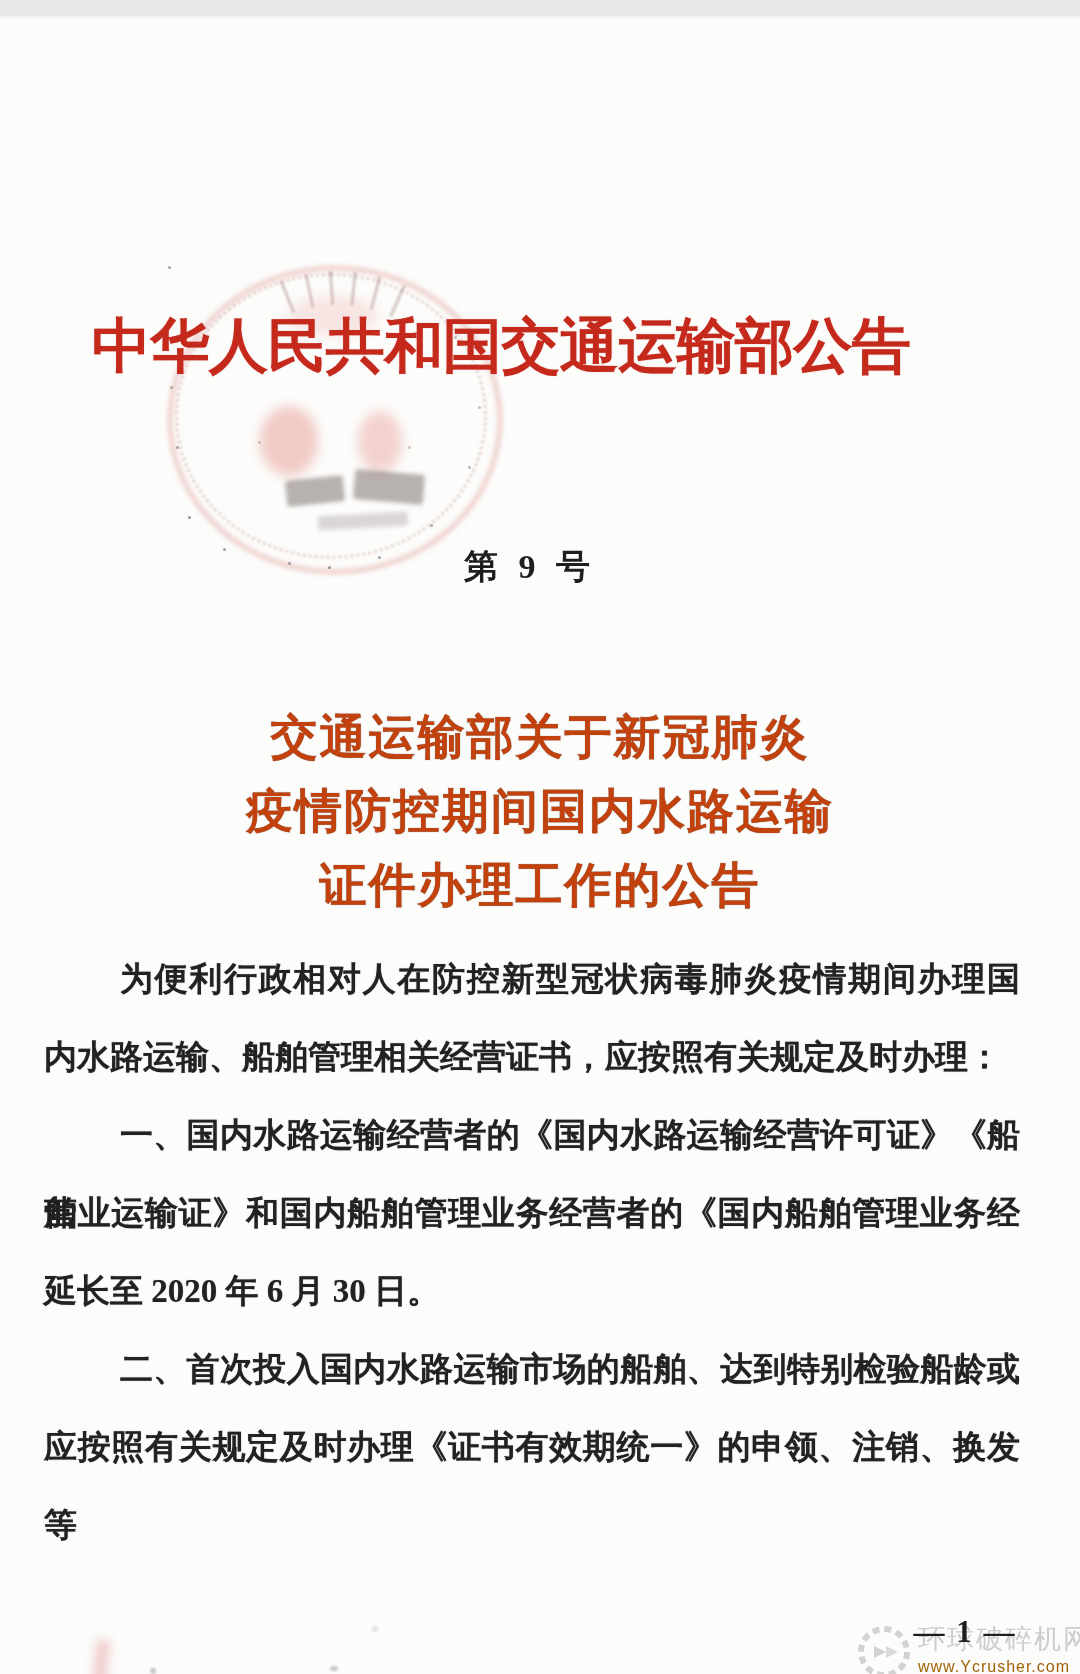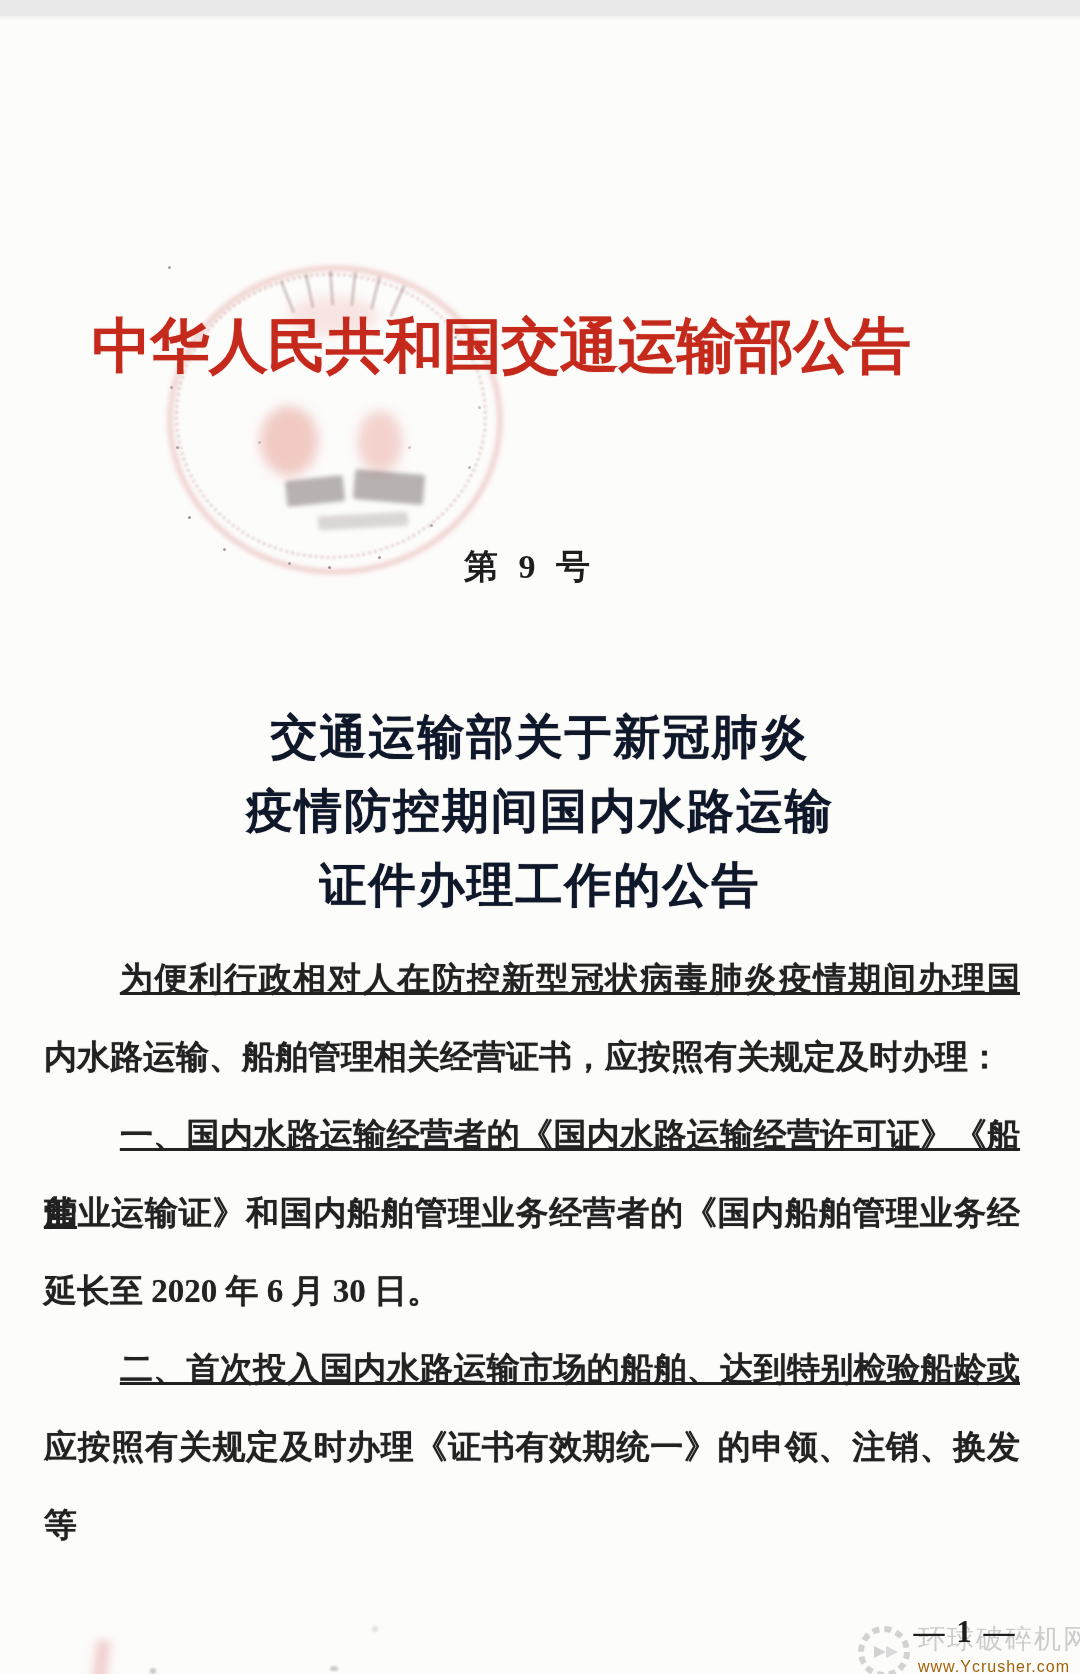--- a/index.html
+++ b/index.html
@@ -56,21 +56,21 @@
     white-space:nowrap;letter-spacing:-1px;
   }
   .doc-number{
     position:absolute;left:0;top:528px;width:1060px;
     text-align:center;
     font-size:34px;font-weight:700;color:#1e1e1e;
     letter-spacing:6px;
   }
   .doc-title{
     position:absolute;left:0;top:684px;width:1080px;
-    text-align:center;color:#0f172a;
+    text-align:center;color:#c2410c;
   }
   .doc-title .t-line{
     font-size:47px;font-weight:700;line-height:74px;
     letter-spacing:2px;
     text-shadow:0 0 1px rgba(0,0,0,.6);
   }
   
   .body-text{
     position:absolute;left:44px;top:924px;width:976px;
     color:#222;font-size:33px;font-weight:600;
@@ -79,21 +79,21 @@
   .body-line{
     height:78px;line-height:78px;
     white-space:nowrap;
     text-align:left;
   }
   .body-line.justify{
     white-space:normal;
     text-align:justify;text-align-last:justify;
     text-justify:inter-character;
   }
-  .body-line.indent{text-indent:2.3em;text-decoration:underline;}
+  .body-line.indent{text-indent:2.3em;}
   
   .watermark{position:absolute;left:856px;top:1598px;width:224px;height:76px;color:#c9c9c9;pointer-events:none;}
   .wm-logo{position:absolute;left:0;top:10px;width:56px;height:56px;}
   .wm-logo svg{display:block;}
   .wm-name{
     position:absolute;left:62px;top:8px;width:162px;
     font-size:27px;line-height:34px;letter-spacing:2px;
     color:#cccccc;font-weight:400;white-space:nowrap;
     font-family:"Liberation Sans", sans-serif;
   }

